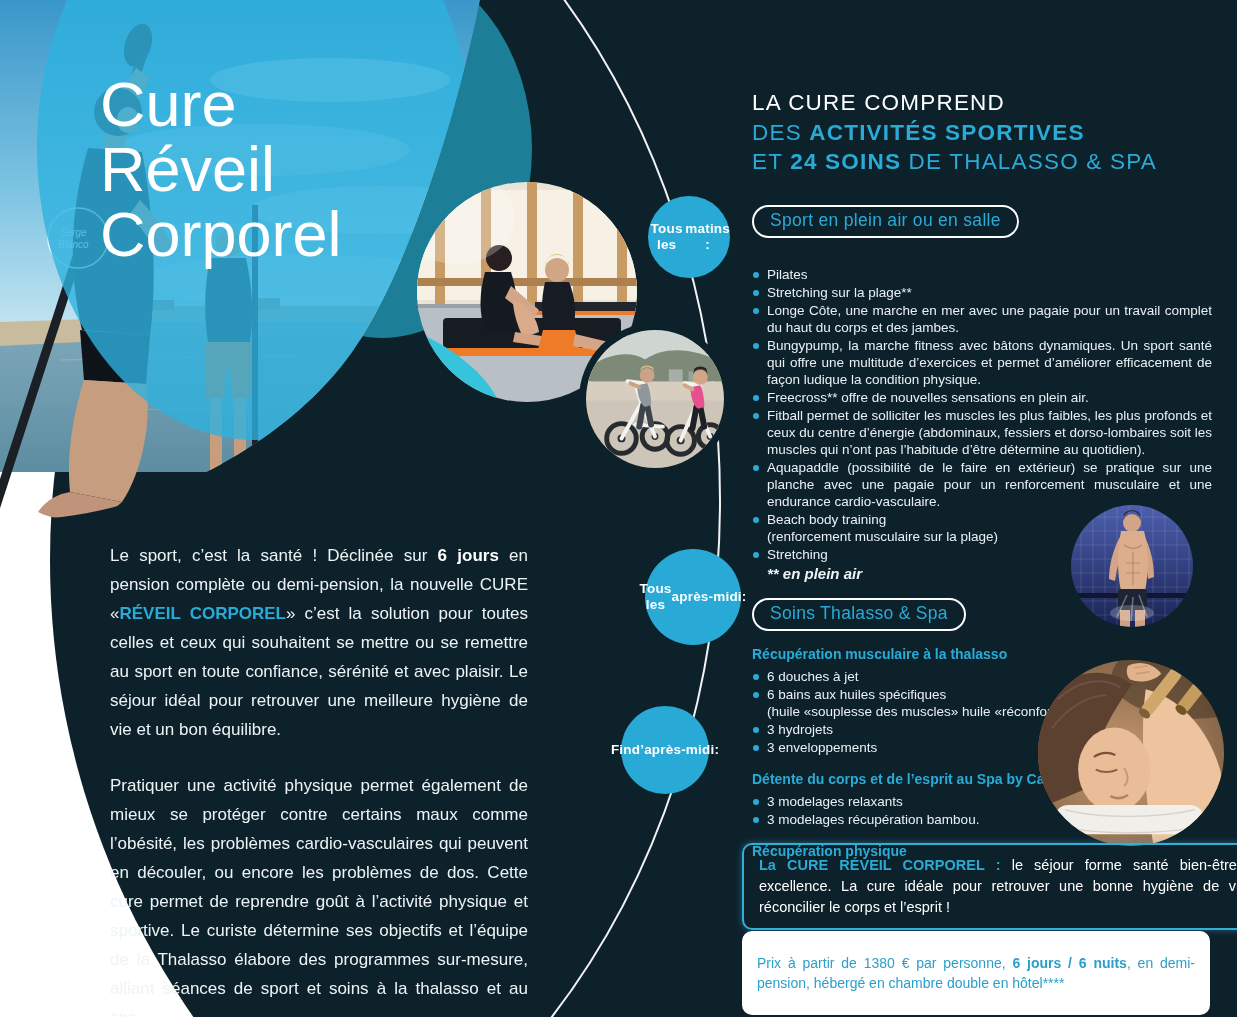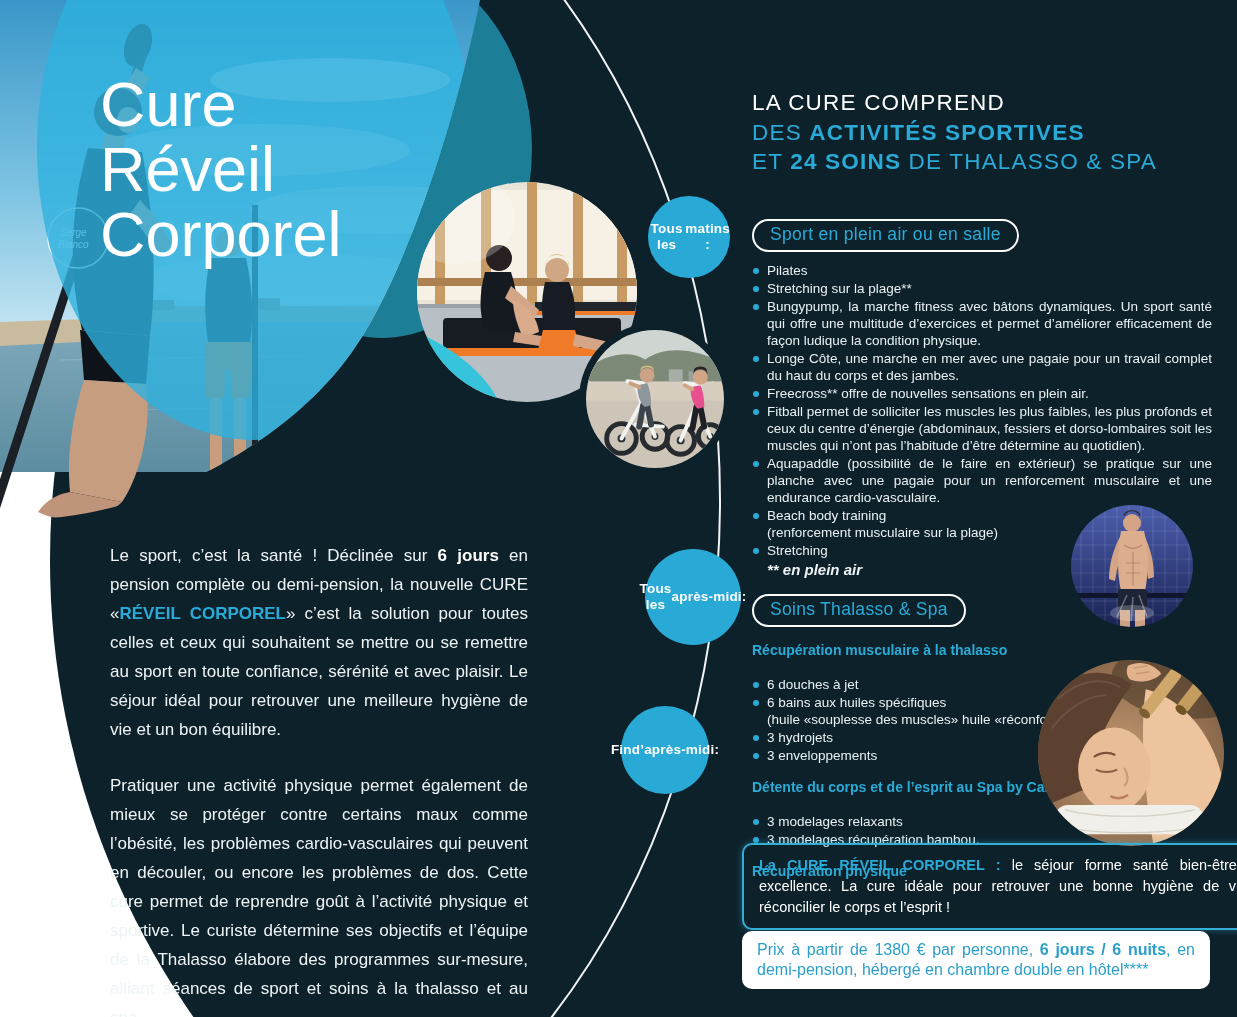--- a/index.html
+++ b/index.html
@@ -33,42 +33,42 @@
   .b1{left:648px;top:196px;width:82px;height:82px}
   .b2{left:645px;top:549px;width:96px;height:96px}
   .b3{left:621px;top:706px;width:88px;height:88px}
   
   .right-col{position:absolute;left:752px;top:88px;width:460px}
   .heading{font-size:22.5px;line-height:29.5px;letter-spacing:1.2px;font-weight:400;color:#fff}
   .heading .row{display:block}
   .heading .blue{color:var(--acc)}
   .heading b{font-weight:700}
   .pill{display:inline-block;border:2px solid #fcfdfd;border-radius:18px;padding:3px 16px 5px;
-    color:var(--acc);font-size:17.5px;letter-spacing:.3px;margin-top:42px}
+    color:var(--acc);font-size:17.5px;letter-spacing:.3px;margin-top:28px}
   .pill.second{margin-top:16px}
-  ul.blist{list-style:none;margin-top:10px}
+  ul.blist{list-style:none;margin-top:28px}
   ul.blist li{position:relative;padding-left:15px;font-size:13.5px;line-height:17px;color:#e9f1f4;
     text-align:justify;white-space:pre-line;margin-bottom:1px}
   ul.blist li::before{content:"";position:absolute;left:1px;top:6px;width:6px;height:6px;border-radius:50%;background:var(--acc)}
   .note{font-size:15px;font-style:italic;font-weight:bold;margin:2px 0 0 15px;color:#eef4f6}
   .gtitle{color:var(--acc);font-weight:bold;font-size:14px;margin:15px 0 5px}
-  .right-col ul.sub{margin-top:18px}
+  .right-col ul.sub{margin-top:6px}
   
   .left-col{position:absolute;left:110px;top:541px;width:418px}
   .left-col p{font-size:17px;line-height:29px;text-align:justify;color:#eef4f6}
   .left-col p + p{margin-top:27px}
   .left-col b.white{color:#fff;font-weight:700}
   .left-col b.blue{color:var(--acc);font-weight:700}
   
   .box1{position:absolute;left:742px;top:843px;width:544px;border:2px solid #35aed6;border-radius:10px;
     padding:10px 15px;font-size:14.5px;line-height:21px;color:#fff;text-align:justify;
     box-shadow:0 0 7px rgba(53,174,214,.45)}
   .box1 b{color:var(--acc);font-weight:700}
   .box2{position:absolute;left:742px;top:931px;width:468px;background:#fff;border-radius:10px;
-    padding:9px 15px;font-size:16px;line-height:20px;color:#2b9fca;text-align:justify}
+    padding:22px 15px;font-size:14px;line-height:20px;color:#2b9fca;text-align:justify}
   .box2 b{font-weight:700}
 </style>
 </head>
 <body>
 
 <div class="page">
 
   <div class="bg-circle"></div>
   <div class="bg-right"></div>
 
@@ -227,22 +227,22 @@
       <span class="row">LA CURE COMPREND</span>
       <span class="row blue"><span>DES </span><b>ACTIVITÉS SPORTIVES</b></span>
       <span class="row blue"><span>ET </span><b>24 SOINS</b><span> DE THALASSO &amp; SPA</span></span>
     </h1>
 
     <div class="pill"><span>Sport en plein air ou en salle</span></div>
 
     <ul class="blist">
       <li>Pilates</li>
       <li>Stretching sur la plage**</li>
+      <li>Longe Côte, une marche en mer avec une pagaie pour un travail complet du haut du corps et des jambes.</li>
       <li>Bungypump, la marche fitness avec bâtons dynamiques. Un sport santé qui offre une multitude d’exercices et permet d’améliorer efficacement de façon ludique la condition physique.</li>
-      <li>Longe Côte, une marche en mer avec une pagaie pour un travail complet du haut du corps et des jambes.</li>
       <li>Freecross** offre de nouvelles sensations en plein air.</li>
       <li>Fitball permet de solliciter les muscles les plus faibles, les plus profonds et ceux du centre d’énergie (abdominaux, fessiers et dorso-lombaires soit les muscles qui n’ont pas l’habitude d’être détermine au quotidien).</li>
       <li>Aquapaddle (possibilité de le faire en extérieur) se pratique sur une planche avec une pagaie pour un renforcement musculaire et une endurance cardio-vasculaire.</li>
       <li>Beach body training
 (renforcement musculaire sur la plage)</li>
       <li>Stretching</li>
     </ul>
     <div class="note">** en plein air</div>
 
     <div class="pill second"><span>Soins Thalasso &amp; Spa</span></div>

